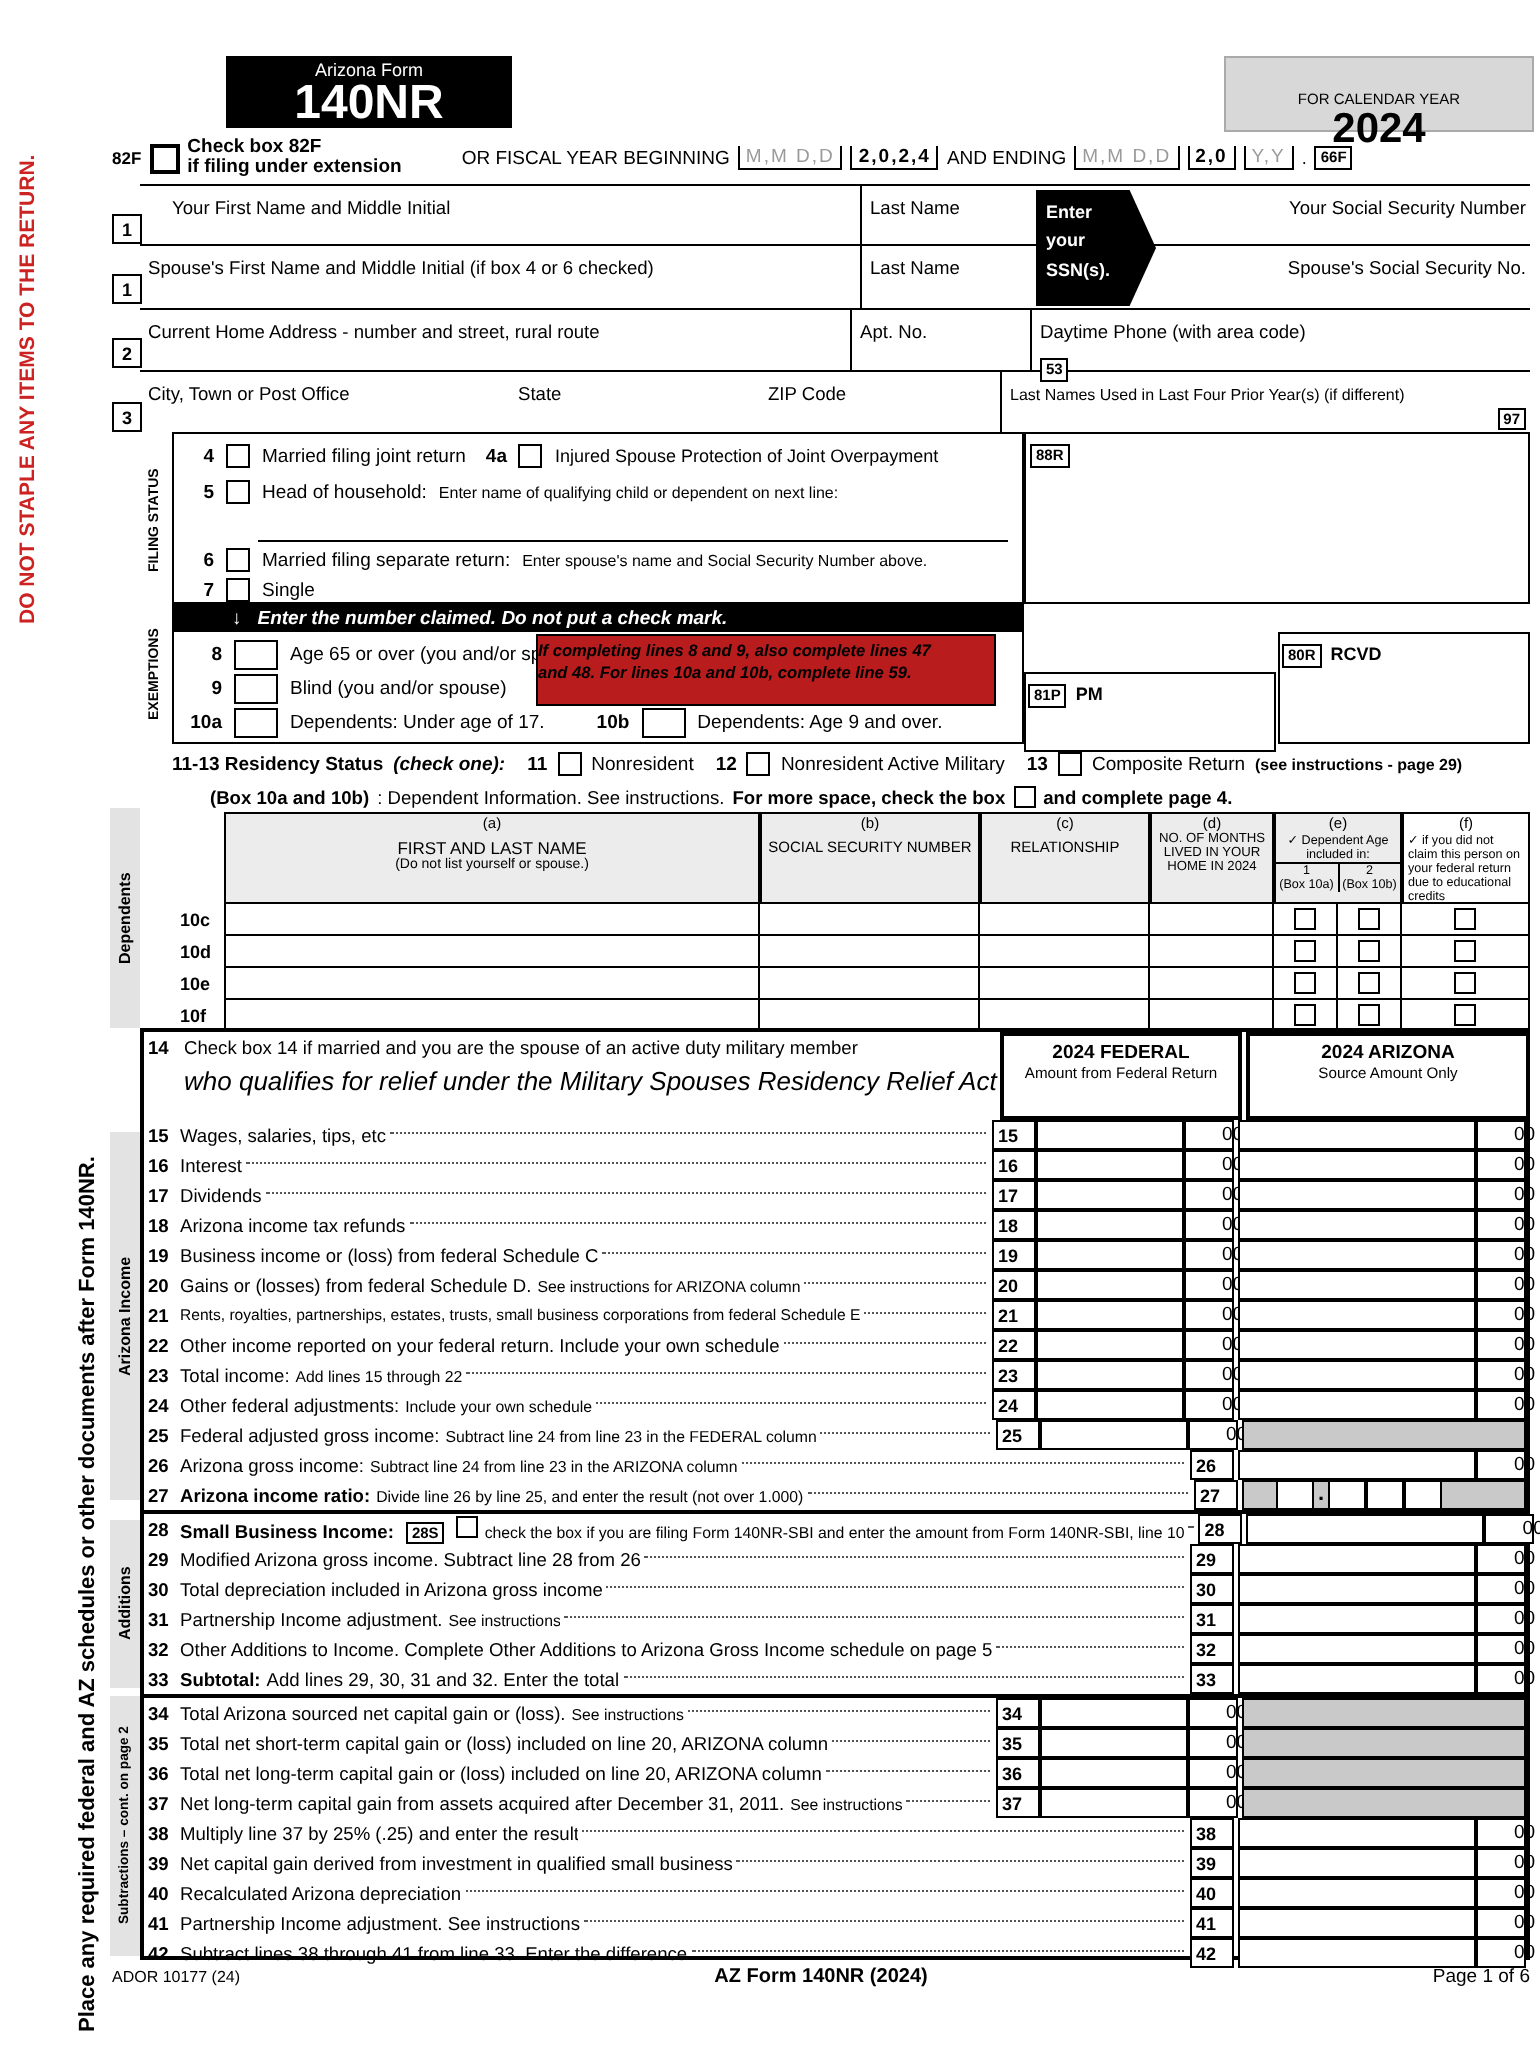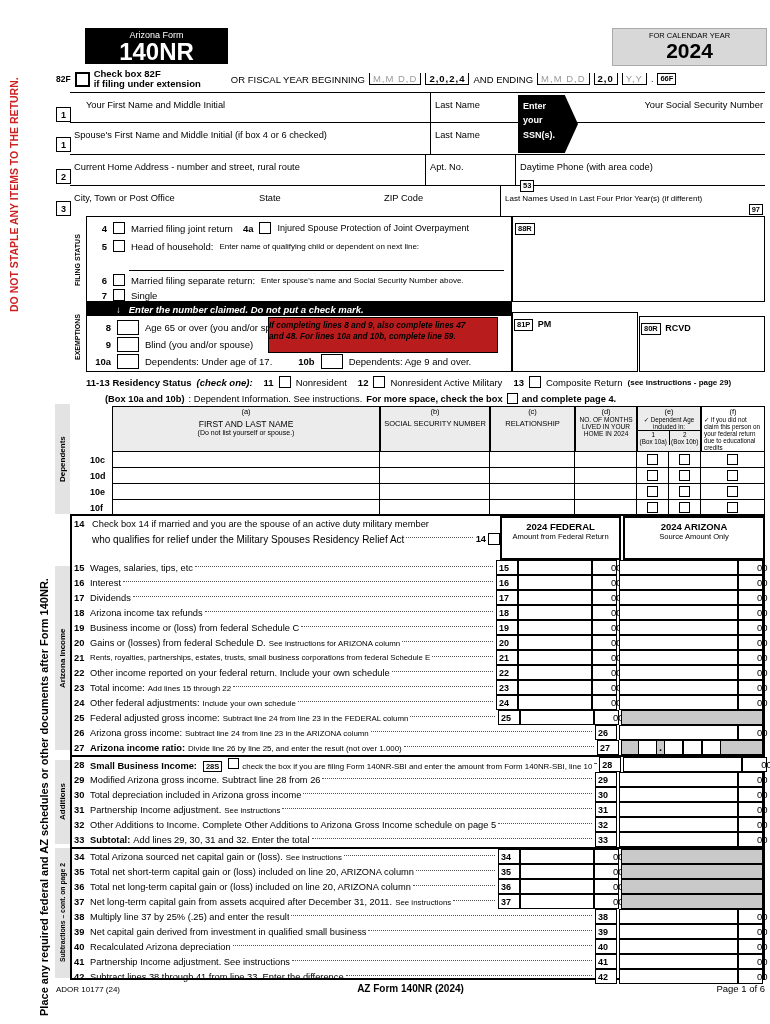--- a/index.html
+++ b/index.html
@@ -3,21 +3,21 @@
 <meta charset="utf-8">
 <style>
   html,body{margin:0;padding:0;background:#fff;}
   .page{position:relative;width:770px;height:1024px;background:#fff;overflow:hidden;
         font-family:"Liberation Sans",sans-serif;color:#000;}
   .abs{position:absolute;}
   .vrot{writing-mode:vertical-rl;transform:rotate(180deg);text-orientation:mixed;}
   b{font-weight:bold;}
   .ital{font-style:italic;}
   
-  .blackbox{background:#000;color:#fff;text-align:center;}
+  .blackbox{background:#000;color:#fff;text-align:center;margin-left:28px;}
   .titlebox{border:2px solid #000;display:flex;align-items:center;justify-content:center;
             font-weight:bold;font-size:15px;}
   .yearbox{background:#d8d8d8;text-align:center;border:1px solid #aaa;}
   
   .tag{border:1.5px solid #000;font-weight:bold;font-size:7.5px;padding:1px 2px;background:#fff;
        display:inline-block;line-height:1;}
   .cb{border:1.3px solid #000;background:#fff;display:inline-block;box-sizing:border-box;flex:none;}
   .cb12{width:12px;height:12px;}
   .cb11{width:11px;height:11px;}
   .exmbox{width:20px;height:13px;border:1.3px solid #000;background:#fff;display:inline-block;}
@@ -85,21 +85,21 @@
 <div class="page">
 
   <div class="abs vrot" style="left:38px;top:450px;width:18px;height:566px;font-weight:bold;font-size:11px;">Place any required federal and AZ schedules or other documents after Form 140NR.</div>
   <div class="abs vrot" style="left:8px;top:30px;width:18px;height:282px;font-weight:bold;font-size:10.5px;color:#cc2222;">DO NOT STAPLE ANY ITEMS TO THE RETURN.</div>
 
   <div class="abs blackbox" style="left:85px;top:28px;width:143px;height:36px;">
     <div style="font-size:9px;margin-top:2px;">Arizona Form</div>
     <div style="font-size:24px;font-weight:bold;line-height:1;">140NR</div>
   </div>
   <div class="abs yearbox" style="left:612px;top:28px;width:153px;height:36px;">
-    <div style="font-size:7.5px;margin-top:2px;">FOR CALENDAR YEAR</div>
+    <div style="font-size:7.5px;margin-top:16px;">FOR CALENDAR YEAR</div>
     <div style="font-size:21px;font-weight:bold;line-height:1;">2024</div>
   </div>
 
   <div class="abs" style="left:56px;top:66px;width:709px;height:26px;display:flex;align-items:center;gap:4px;">
     <b style="font-size:8.5px;">82F</b>
     <span class="cb" style="width:15px;height:15px;border-width:2px;"></span>
     <span style="font-weight:bold;font-size:9.5px;line-height:1.1;">
       <span>Check box 82F</span><br>
       <span>if filing under extension</span>
     </span>
@@ -126,20 +126,22 @@
       <div class="id-cell bl" style="left:360px;width:88px;">
         <span class="flabel">Last Name</span></div>
       <div class="id-cell" style="left:510px;width:185px;text-align:right;padding-right:2px;">
         <span class="flabel">Your Social Security Number</span></div>
     </div>
     <div class="id-row" style="top:30px;height:32px;">
       <div class="id-cell" style="left:0;width:360px;">
         <span class="flabel">Spouse's First Name and Middle Initial (if box 4 or 6 checked)</span></div>
       <div class="id-cell bl" style="left:360px;width:88px;">
         <span class="flabel">Last Name</span></div>
+      <div class="id-cell" style="left:516px;width:179px;text-align:right;padding-right:2px;">
+        <span class="flabel">Spouse's Social Security No.</span></div>
     </div>
     <div class="abs" style="left:448px;top:2px;width:60px;height:58px;background:#000;color:#fff;
          clip-path:polygon(0 0,78% 0,100% 50%,78% 100%,0 100%);padding:4px 0 0 5px;box-sizing:border-box;
          font-size:9px;font-weight:bold;line-height:1.6;">
       <span>Enter</span><br>
       <span>your</span><br>
       <span>SSN(s).</span>
     </div>
     <div class="id-row" style="top:62px;height:31px;">
       <div class="id-cell" style="left:0;width:355px;">
@@ -226,21 +228,21 @@
       <b style="margin-left:20px;">10b</b>
       <span class="exmbox"></span>
       <span>Dependents: Age 9 and over.</span>
     </div>
   </div>
   <div class="abs noticebox" style="left:268px;top:317px;width:228px;height:30px;">
     <span>If completing lines 8 and 9, also complete lines 47</span><br>
     <span>and 48.  For lines 10a and 10b, complete line 59.</span>
   </div>
 
-  <div class="abs" style="left:512px;top:312px;width:126px;height:60px;border:1.5px solid #000;box-sizing:border-box;">
+  <div class="abs" style="left:512px;top:336px;width:126px;height:40px;border:1.5px solid #000;box-sizing:border-box;">
     <span class="tag" style="margin:2px 0 0 1px;">81P</span>
     <b style="font-size:9px;">PM</b>
   </div>
   <div class="abs" style="left:639px;top:316px;width:126px;height:56px;border:1.5px solid #000;box-sizing:border-box;">
     <span class="tag" style="margin:2px 0 0 1px;">80R</span>
     <b style="font-size:9px;">RCVD</b>
   </div>
 
   <div class="abs" style="left:86px;top:374px;width:679px;height:16px;display:flex;align-items:center;gap:5px;font-size:9.5px;white-space:nowrap;">
     <b>11-13 Residency Status</b>
@@ -378,21 +380,21 @@
   <div class="abs lines-wrap" style="left:70px;top:514px;width:695px;height:466px;">
 
     <div style="display:flex;height:44px;">
       <div style="width:428px;flex:none;padding-left:2px;box-sizing:border-box;">
         <div style="display:flex;align-items:baseline;margin-top:3px;">
           <b style="width:18px;font-size:9.3px;flex:none;">14</b>
           <span style="font-size:9.3px;white-space:nowrap;">Check box 14 if married and you are the spouse of an active duty military member</span>
         </div>
         <div style="display:flex;align-items:center;margin-top:4px;">
           <span style="width:18px;flex:none;"></span>
-          <span style="font-size:10px;white-space:nowrap;">who qualifies for relief under the Military Spouses Residency Relief Act</span>
+          <span style="font-size:13px;white-space:nowrap;font-style:italic;">who qualifies for relief under the Military Spouses Residency Relief Act</span>
           <span class="ln-dots"></span>
           <b style="font-size:9.3px;margin-right:2px;">14</b>
           <span class="cb cb12"></span>
         </div>
       </div>
       <div class="colhead" style="width:121px;flex:none;">
         <div class="t">2024 FEDERAL</div>
         <div class="s">Amount from Federal Return</div>
       </div>
       <div class="colhead ml2" style="width:142px;flex:none;">

